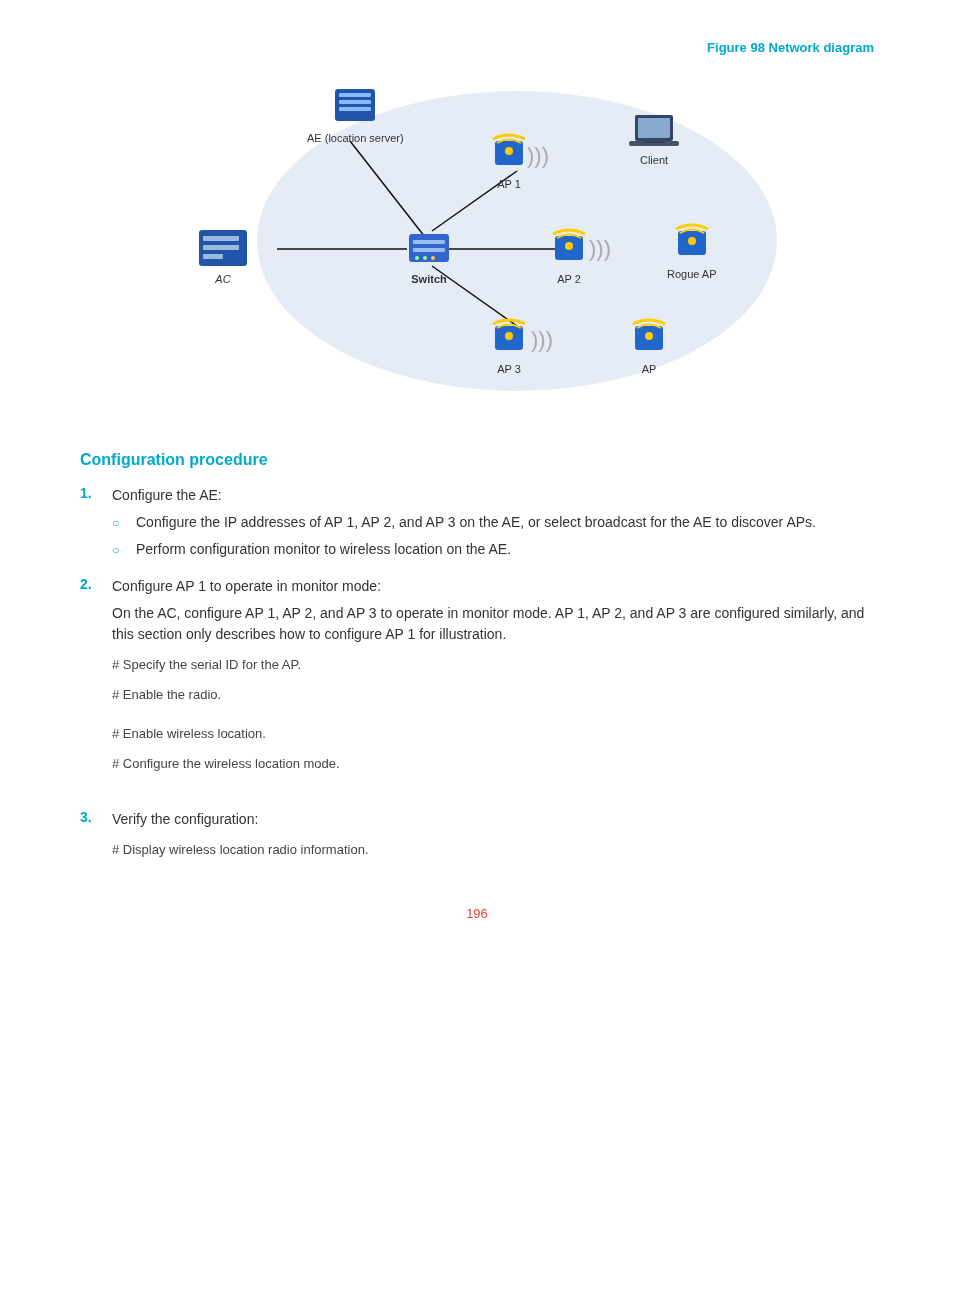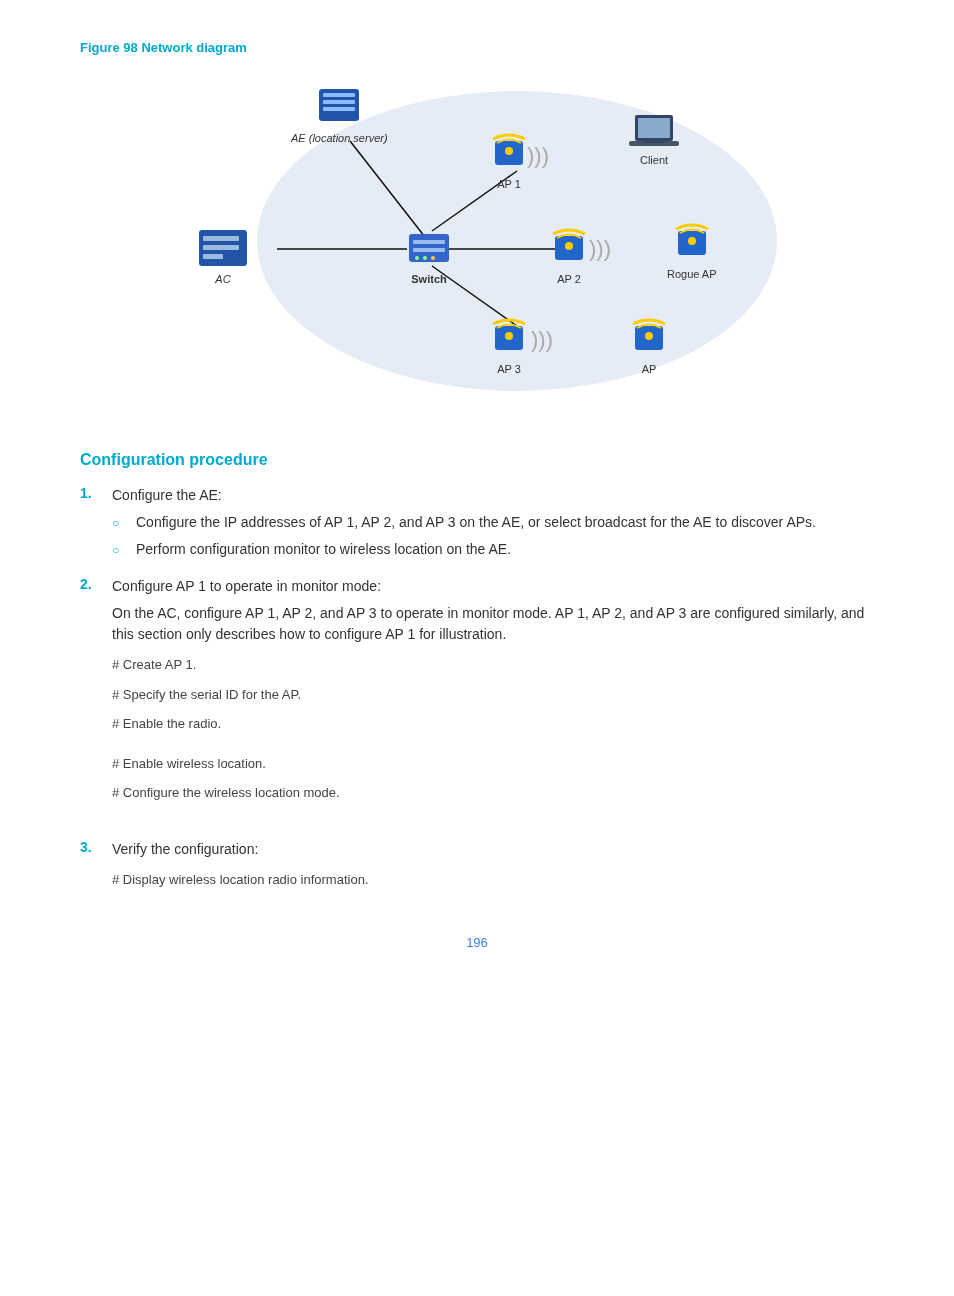--- a/index.html
+++ b/index.html
@@ -10,21 +10,21 @@
       font-size: 14px;
       width: 954px;
       min-height: 1296px;
       padding: 40px 80px;
     }
 
     .figure-title {
       color: #00aacc;
       font-weight: bold;
       font-size: 13px;
-      text-align: left;
+      text-align: right;
       margin-bottom: 16px;
     }
 
     .diagram-container {
       position: relative;
       width: 680px;
       height: 340px;
       margin: 0 auto 40px auto;
     }
 
@@ -135,21 +135,21 @@
       color: #444;
       margin: 10px 0;
       line-height: 1.6;
     }
 
     
     .page-number {
       text-align: center;
       margin-top: 40px;
       font-size: 13px;
-      color: #3b82f6;
+      color: #ef4444;
     }
 
     
     .node-label {
       font-size: 11px;
       margin-top: 3px;
       text-align: center;
     }
   </style>
 </head>
@@ -168,21 +168,21 @@
 
       <line x1="270" y1="178" x2="140" y2="178" stroke="#111" stroke-width="1.5"></line>
 
       <line x1="295" y1="160" x2="380" y2="100" stroke="#111" stroke-width="1.5"></line>
 
       <line x1="295" y1="178" x2="430" y2="178" stroke="#111" stroke-width="1.5"></line>
 
       <line x1="295" y1="195" x2="380" y2="255" stroke="#111" stroke-width="1.5"></line>
     </svg>
 
-    <div class="ae-node ap-node" style="left:154px; top:10px;font-style:italic;">
+    <div class="ae-node ap-node" style="left:170px; top:10px;">
       <svg width="48" height="48" viewBox="0 0 48 48">
         <rect x="4" y="8" width="40" height="32" rx="3" fill="#2255aa"></rect>
         <rect x="8" y="12" width="32" height="4" rx="1" fill="#88bbff"></rect>
         <rect x="8" y="19" width="32" height="4" rx="1" fill="#88bbff"></rect>
         <rect x="8" y="26" width="32" height="4" rx="1" fill="#88bbff"></rect>
       </svg>
       <div class="node-label">AE (location server)</div>
     </div>
 
     <div class="switch-node">
@@ -295,21 +295,20 @@
           </li>
         </ul>
       </div>
     </li>
 
     <li>
       <span class="step-num">2.</span>
       <div class="step-content">
         <p>Configure AP 1 to operate in monitor mode:</p>
         <p>On the AC, configure AP 1, AP 2, and AP 3 to operate in monitor mode. AP 1, AP 2, and AP 3 are configured similarly, and this section only describes how to configure AP 1 for illustration.</p>
-        <p class="code-line"># Create AP 1.</p>
         <p class="code-line"># Specify the serial ID for the AP.</p>
         <p class="code-line"># Enable the radio.</p>
         <p class="code-line" style="margin-top:20px;"># Enable wireless location.</p>
         <p class="code-line"># Configure the wireless location mode.</p>
       </div>
     </li>
 
     <li style="margin-top:30px;">
       <span class="step-num">3.</span>
       <div class="step-content">

